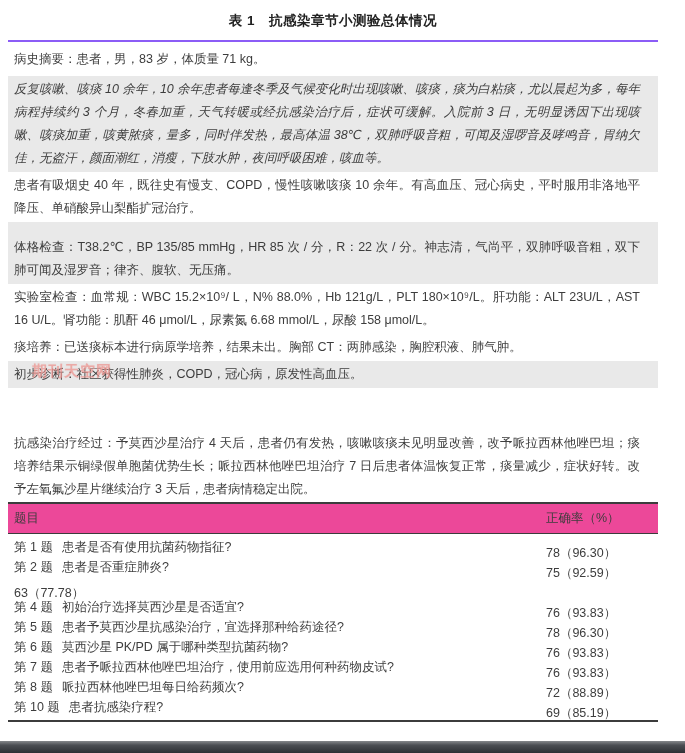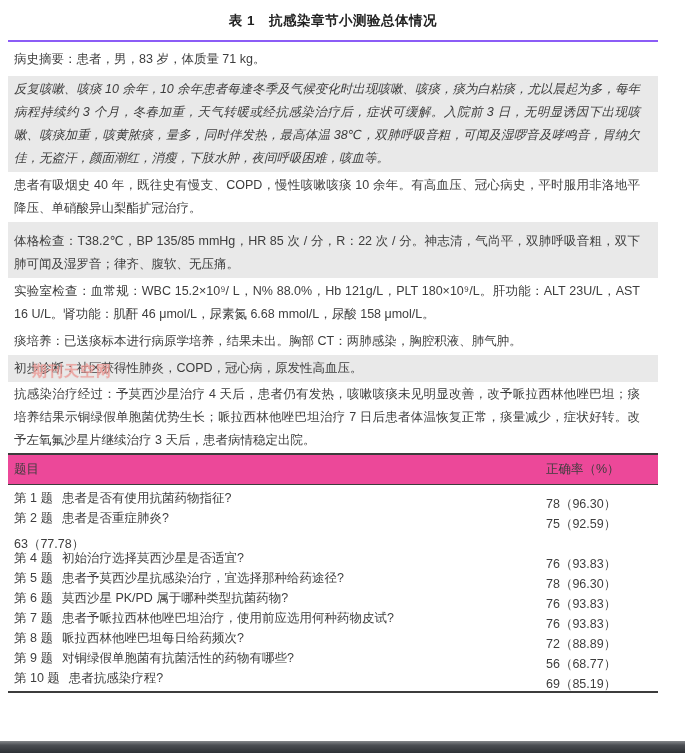--- a/index.html
+++ b/index.html
@@ -30,25 +30,25 @@
   .case-row.shaded { background: #e9e9e9; }
   .case-row .case-text {
     font-size: 12.5px;
     line-height: 23px;
     color: #3d3d3d;
     text-align: justify;
   }
   .case-row.r1 { padding-top: 6px; padding-bottom: 5px; }
   .case-row.r2 { padding-top: 2px; padding-bottom: 2px; font-style: italic; }
   .case-row.r3 { padding-top: 2px; padding-bottom: 2px; }
-  .case-row.r4 { padding-top: 8px; padding-bottom: 2px; }
+  .case-row.r4 { padding-top: 14px; padding-bottom: 2px; }
   .case-row.r5 { padding-top: 2px; padding-bottom: 2px; }
   .case-row.r6 { padding-top: 2px; padding-bottom: 2px; }
   .case-row.r7 { padding-top: 2px; padding-bottom: 2px; }
-  .case-row.r8 { padding-top: 1px; padding-bottom: 1px; }
+  .case-row.r8 { padding-top: 1px; padding-bottom: 1px; margin-top: 43px; }
 
   .quiz-header {
     display: flex;
     align-items: center;
     background: #ec4899;
     border-top: 2px solid #3c3c3c;
     border-bottom: 1px solid #3c3c3c;
     padding: 6px 18px 6px 6px;
     font-size: 12.5px;
     color: #3d3d3d;
@@ -152,24 +152,20 @@
       </div>
       <div class="quiz-row">
         <span class="q-col"><span class="q-no">第 7 题</span><span>患者予哌拉西林他唑巴坦治疗，使用前应选用何种药物皮试?</span></span>
         <span class="rate-col">76（93.83）</span>
       </div>
       <div class="quiz-row">
         <span class="q-col"><span class="q-no">第 8 题</span><span>哌拉西林他唑巴坦每日给药频次?</span></span>
         <span class="rate-col">72（88.89）</span>
       </div>
       <div class="quiz-row">
-        <span class="q-col"><span class="q-no">第 9 题</span><span>对铜绿假单胞菌有抗菌活性的药物有哪些?</span></span>
-        <span class="rate-col">56（68.77）</span>
-      </div>
-      <div class="quiz-row">
         <span class="q-col"><span class="q-no">第 10 题</span><span>患者抗感染疗程?</span></span>
         <span class="rate-col">69（85.19）</span>
       </div>
     </div>
 
   </div>
 
   <div class="watermark">期刊天空网</div>
 
   <div class="bottom-bar"></div>

